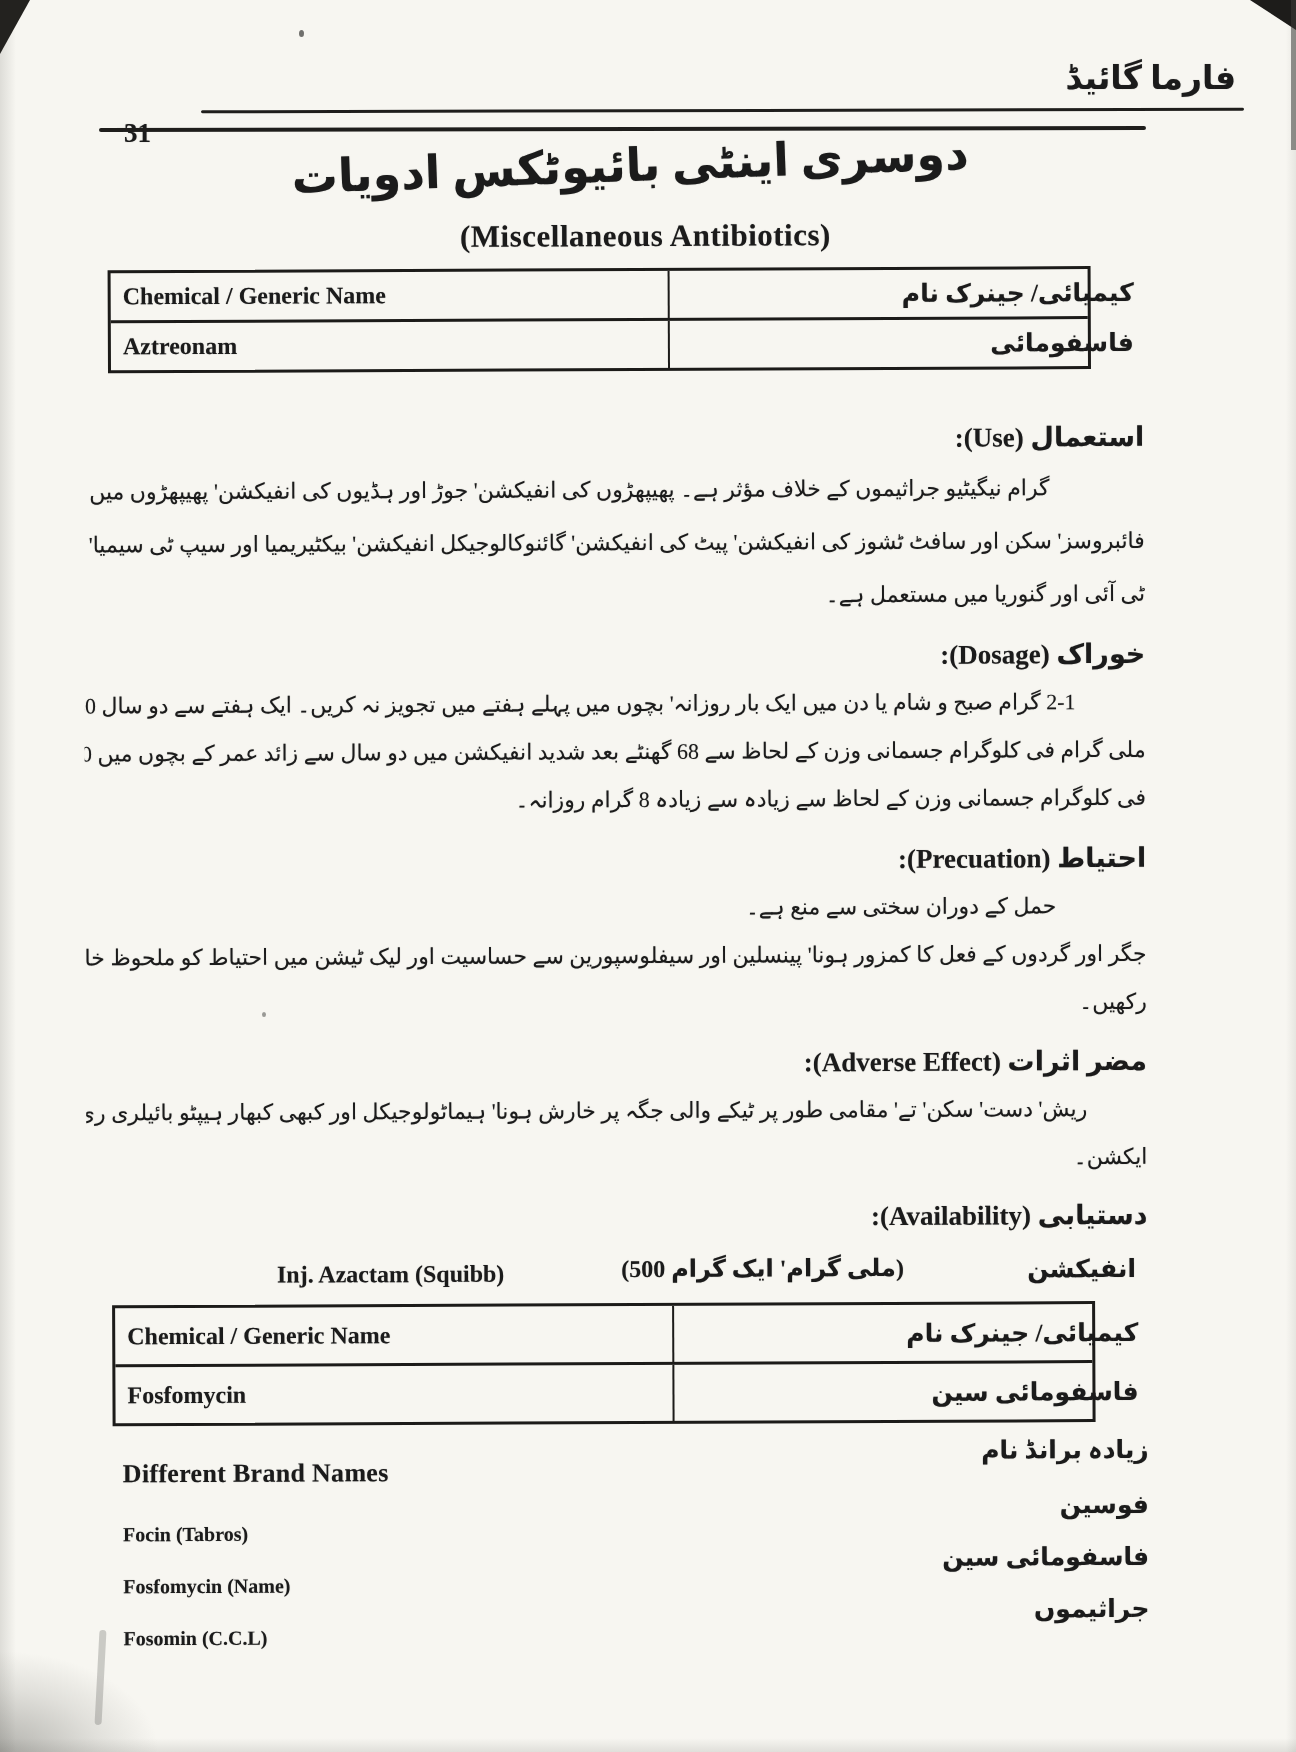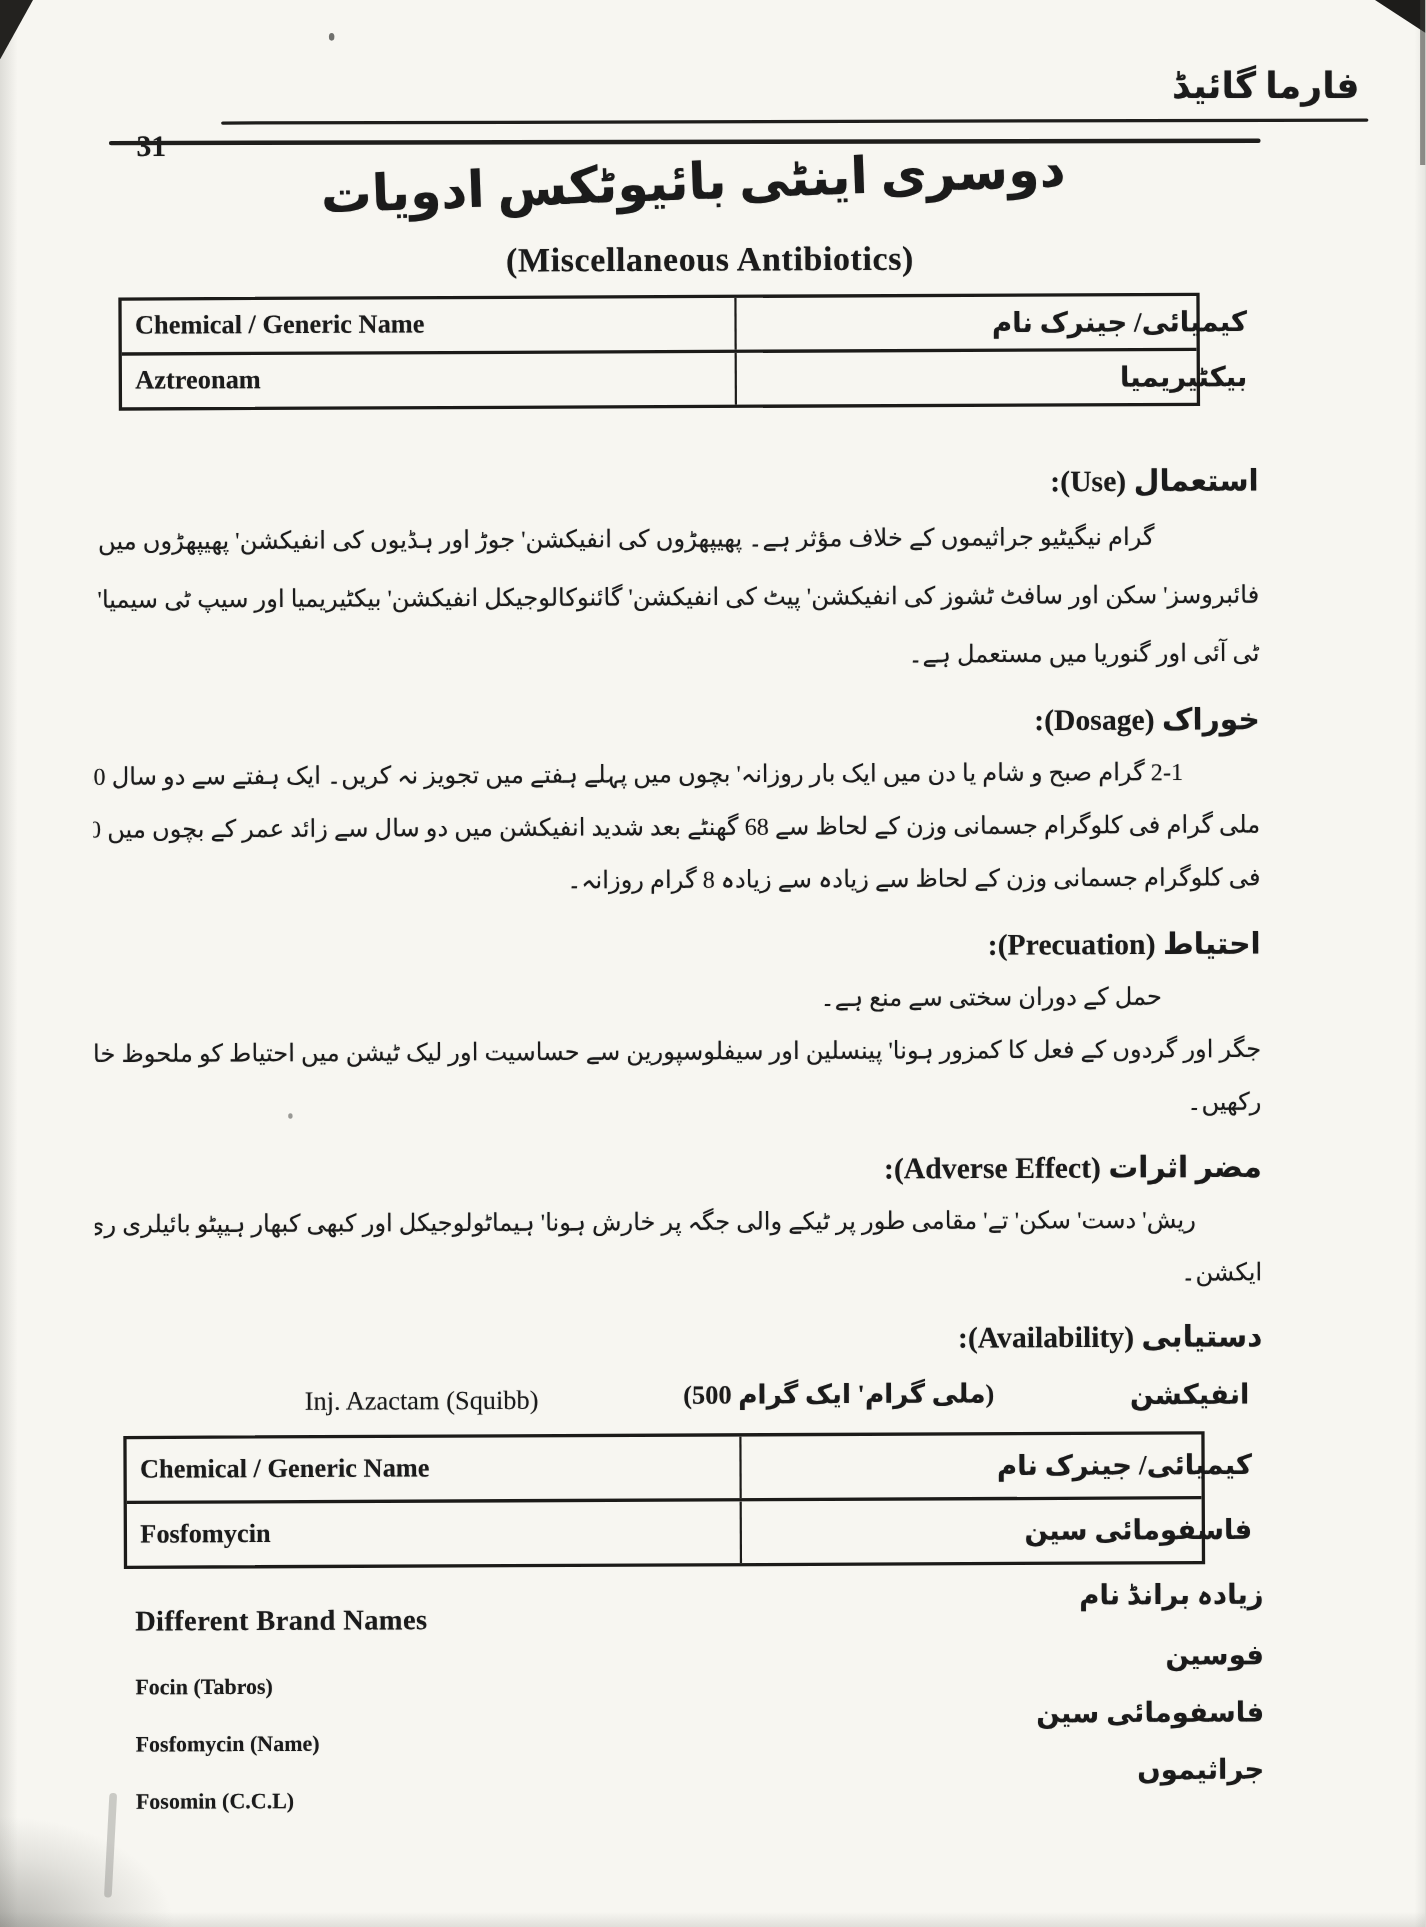--- a/index.html
+++ b/index.html
@@ -61,21 +61,21 @@
   .ind60{padding-right:60px;}
 
   .mt-use{margin-top:44px;}
   .mt-dos{margin-top:10px;}
   .mt-pre{margin-top:12px;}
   .mt-adv{margin-top:11px;}
   .mt-ava{margin-top:10px;}
 
   
   .avail-row{position:relative;height:46px;margin-top:2px;}
-  .avail-brand{position:absolute;left:275px;bottom:2px;font-weight:normal;font-size:24px;}
+  .avail-brand{position:absolute;left:275px;bottom:2px;font-weight:bold;font-size:24px;}
   .avail-strength{position:absolute;right:394px;bottom:6px;font-weight:bold;font-size:24px;direction:ltr;}
   .avail-name{position:absolute;right:162px;bottom:4px;font-weight:bold;font-size:25px;direction:rtl;}
 
   
   .brand-row{position:relative;height:52px;margin:0 150px 0 120px;}
   .brand-row.head{margin-top:19px;height:50px;}
   .b-en{position:absolute;left:0;bottom:6px;font-weight:bold;font-size:20px;}
   .brand-row.head .b-en{font-size:26px;letter-spacing:.3px;}
   .b-ur{position:absolute;right:0;top:-6px;font-weight:bold;font-size:25px;direction:rtl;}
   .mt-brands{margin-top:5px;}
@@ -102,21 +102,21 @@
     <h1 class="title-ur urdu" dir="rtl">دوسری اینٹی بائیوٹکس ادویات</h1>
     <h2 class="title-en en">(Miscellaneous Antibiotics)</h2>
 
     <div class="gtable t1">
       <div class="grow">
         <div class="gcell-en en">Chemical / Generic Name</div>
         <div class="gcell-ur urdu"><span class="ov">کیمیائی/ جینرک نام</span></div>
       </div>
       <div class="grow">
         <div class="gcell-en en">Aztreonam</div>
-        <div class="gcell-ur urdu"><span class="ov">بیکٹیریمیا</span></div>
+        <div class="gcell-ur urdu"><span class="ov">فاسفومائی</span></div>
       </div>
     </div>
 
     <div class="sec mt-use urdu">استعمال (Use):</div>
     <div class="para lh53">
       <div class="uline j ind95 urdu">گرام نیگیٹیو جراثیموں کے خلاف مؤثر ہے۔ پھیپھڑوں کی انفیکشن' جوڑ اور ہڈیوں کی انفیکشن' پھیپھڑوں میں سسٹک</div>
       <div class="uline j urdu">فائبروسز' سکن اور سافٹ ٹشوز کی انفیکشن' پیٹ کی انفیکشن' گائنوکالوجیکل انفیکشن' بیکٹیریمیا اور سیپ ٹی سیمیا' مینن جائٹس' یو</div>
       <div class="uline urdu">ٹی آئی اور گنوریا میں مستعمل ہے۔</div>
     </div>
 

